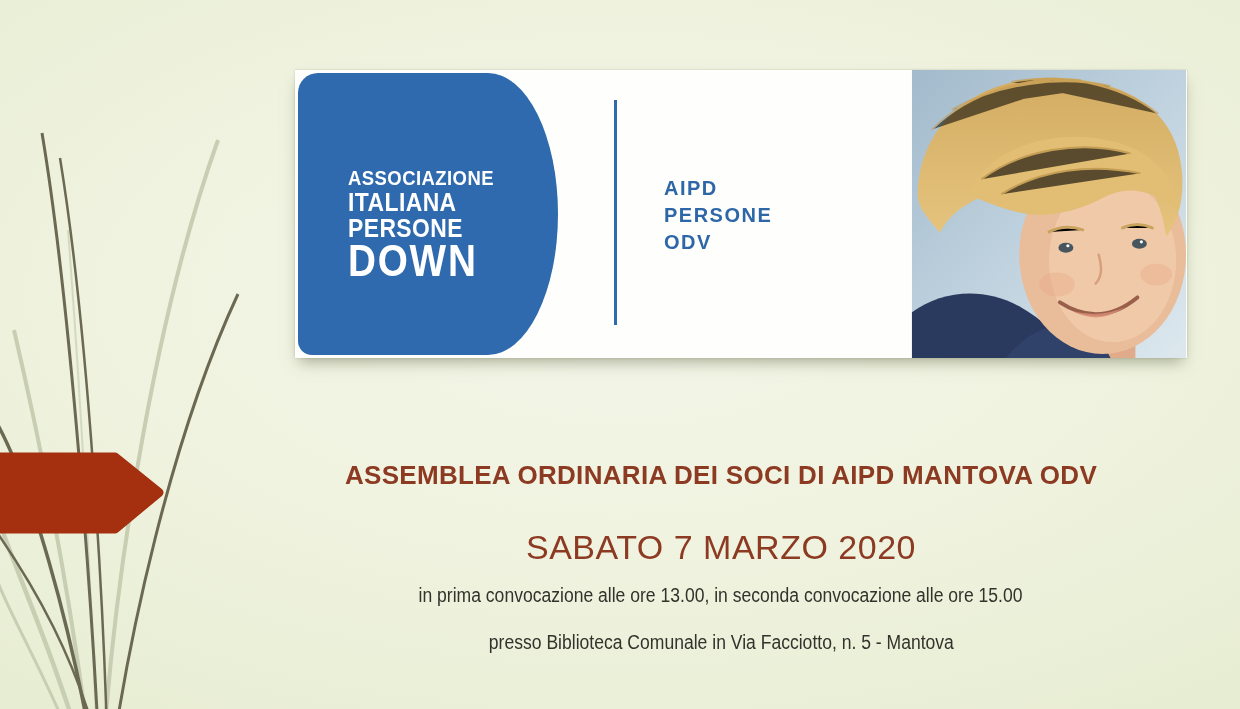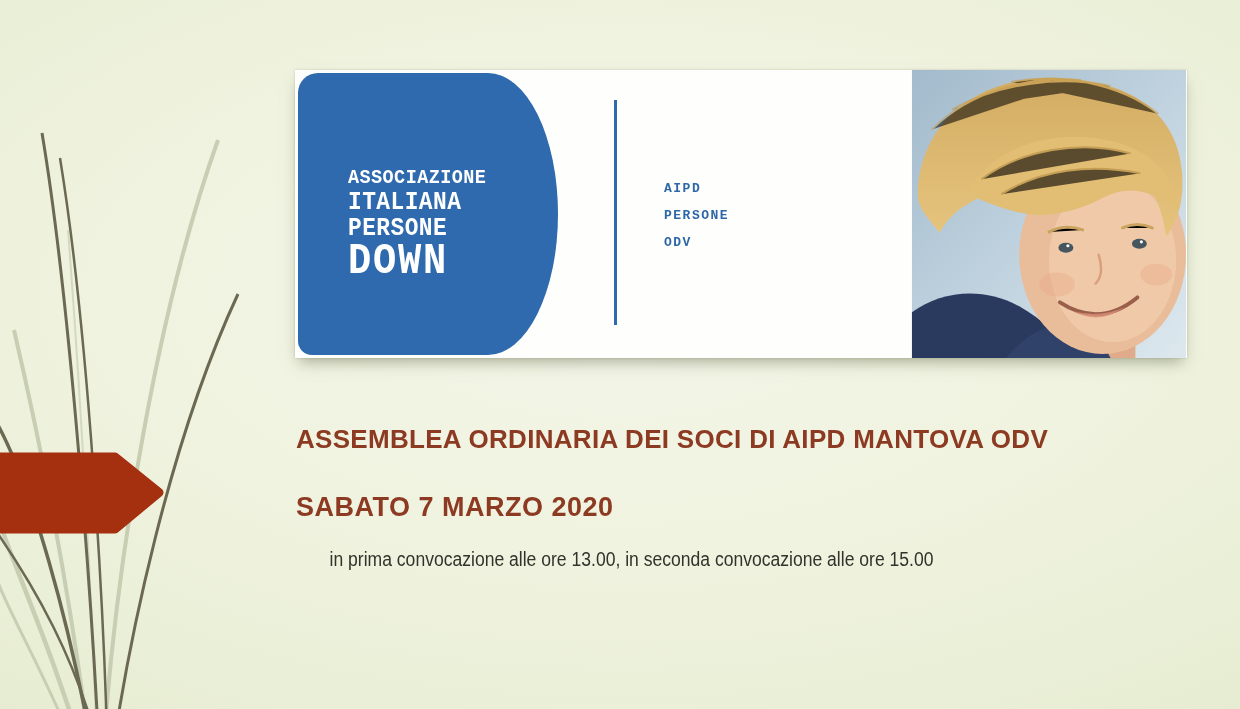--- a/index.html
+++ b/index.html
@@ -13,50 +13,49 @@
 
   
   .grass { position:absolute; left:0; top:0; width:260px; height:709px; }
   .arrow-svg { position:absolute; left:0; top:444px; width:180px; height:100px; }
 
   
   .banner {
     position:absolute; left:295px; top:70px; width:892px; height:288px;
     background:#fefefc;
     box-shadow: 0 8px 14px -4px rgba(110,115,85,0.55), 0 0 2px rgba(130,135,105,0.35);
-    font-family: Liberation Mono, monospace;
   }
 
   .d-shape {
     position:absolute; left:3px; top:3px; width:260px; height:282px;
     background:#2e6aad;
     border-radius: 20px 70px 70px 14px / 20px 141px 141px 14px;
   }
   .logo-text {
     position:absolute; left:50px; top:92px; color:#ffffff; font-weight:bold;
     transform:scaleX(0.88); transform-origin:left top; white-space:nowrap;
   }
   .logo-l1 { font-size:21px; line-height:25px; letter-spacing:0.5px; }
   .logo-l2 { font-size:26px; line-height:25px; letter-spacing:0.5px; }
   .logo-l3 { font-size:26px; line-height:26px; letter-spacing:0.5px; }
   .logo-l4 { font-size:44px; line-height:40px; letter-spacing:2px; }
 
   .sep { position:absolute; left:319px; top:30px; width:3px; height:225px; background:#2e6aad; }
 
   .branch {
     position:absolute; left:369px; top:105px; color:#2d67a8; font-weight:bold;
-    font-size:13px; line-height:27px; letter-spacing:1.5px; white-space:nowrap;
+    font-size:20px; line-height:27px; letter-spacing:1.5px; white-space:nowrap;
   }
 
   .photo { position:absolute; right:0; top:0; width:276px; height:288px; display:block; }
 
   
-  .textcol { position:absolute; left:296px; width:818px; text-align:left; white-space:nowrap; }
+  .textcol { position:absolute; left:312px; width:818px; text-align:center; white-space:nowrap;margin-top:36px; }
   .title  { top:424px; font-size:26px; font-weight:bold; color:#8d3a23; letter-spacing:0.3px; }
-  .date   { top:492px; font-size:27px; font-weight:bold; color:#8d3a23; letter-spacing:0.5px; }
+  .date   { top:492px; font-size:34px; font-weight:normal; color:#8d3a23; letter-spacing:0.5px; }
   .info   { font-weight:normal; color:#33322b; }
   .info1  { top:548px; font-size:19.5px; }
   .info2  { top:595px; font-size:19.5px; }
   .condense { display:inline-block; transform:scaleX(0.9); transform-origin:center; }
 </style>
 </head>
 <body>
 
 <div class="slide">
 
@@ -143,14 +142,17 @@
       <path d="M149,234 Q189,260 227,229" stroke="#9a5f4b" stroke-width="4" fill="none" stroke-linecap="round"></path>
       <path d="M162,243 Q189,257 214,239 Q190,250 162,243 Z" fill="#d98f77" opacity="0.8"></path>
     </svg>
   </div>
 
   <div class="textcol title">ASSEMBLEA ORDINARIA DEI SOCI DI AIPD MANTOVA ODV</div>
   <div class="textcol date">SABATO 7 MARZO 2020</div>
   <div class="textcol info info1">
     <span class="condense">in prima convocazione alle ore 13.00, in seconda convocazione alle ore 15.00</span>
   </div>
+  <div class="textcol info info2">
+    <span class="condense">presso Biblioteca Comunale in Via Facciotto, n. 5 - Mantova</span>
+  </div>
 
 </div>
 
 </body></html>

